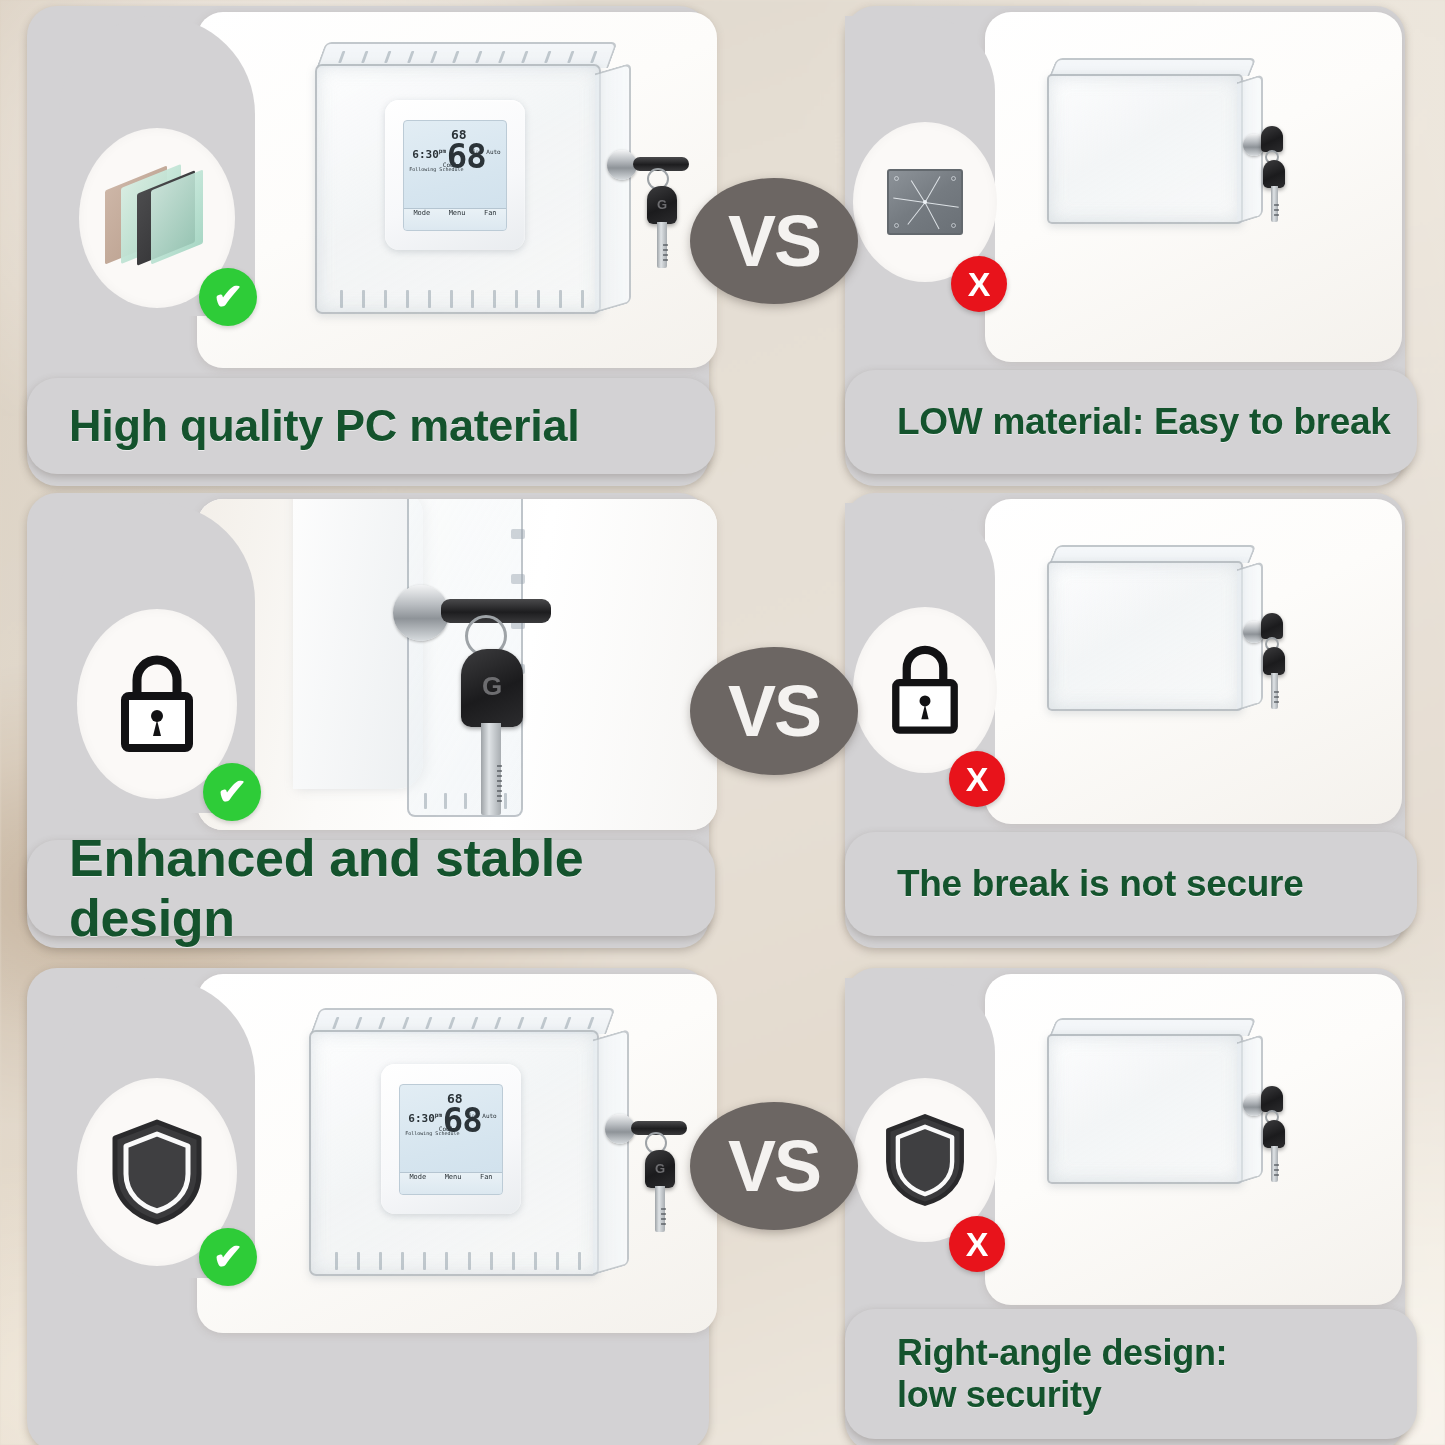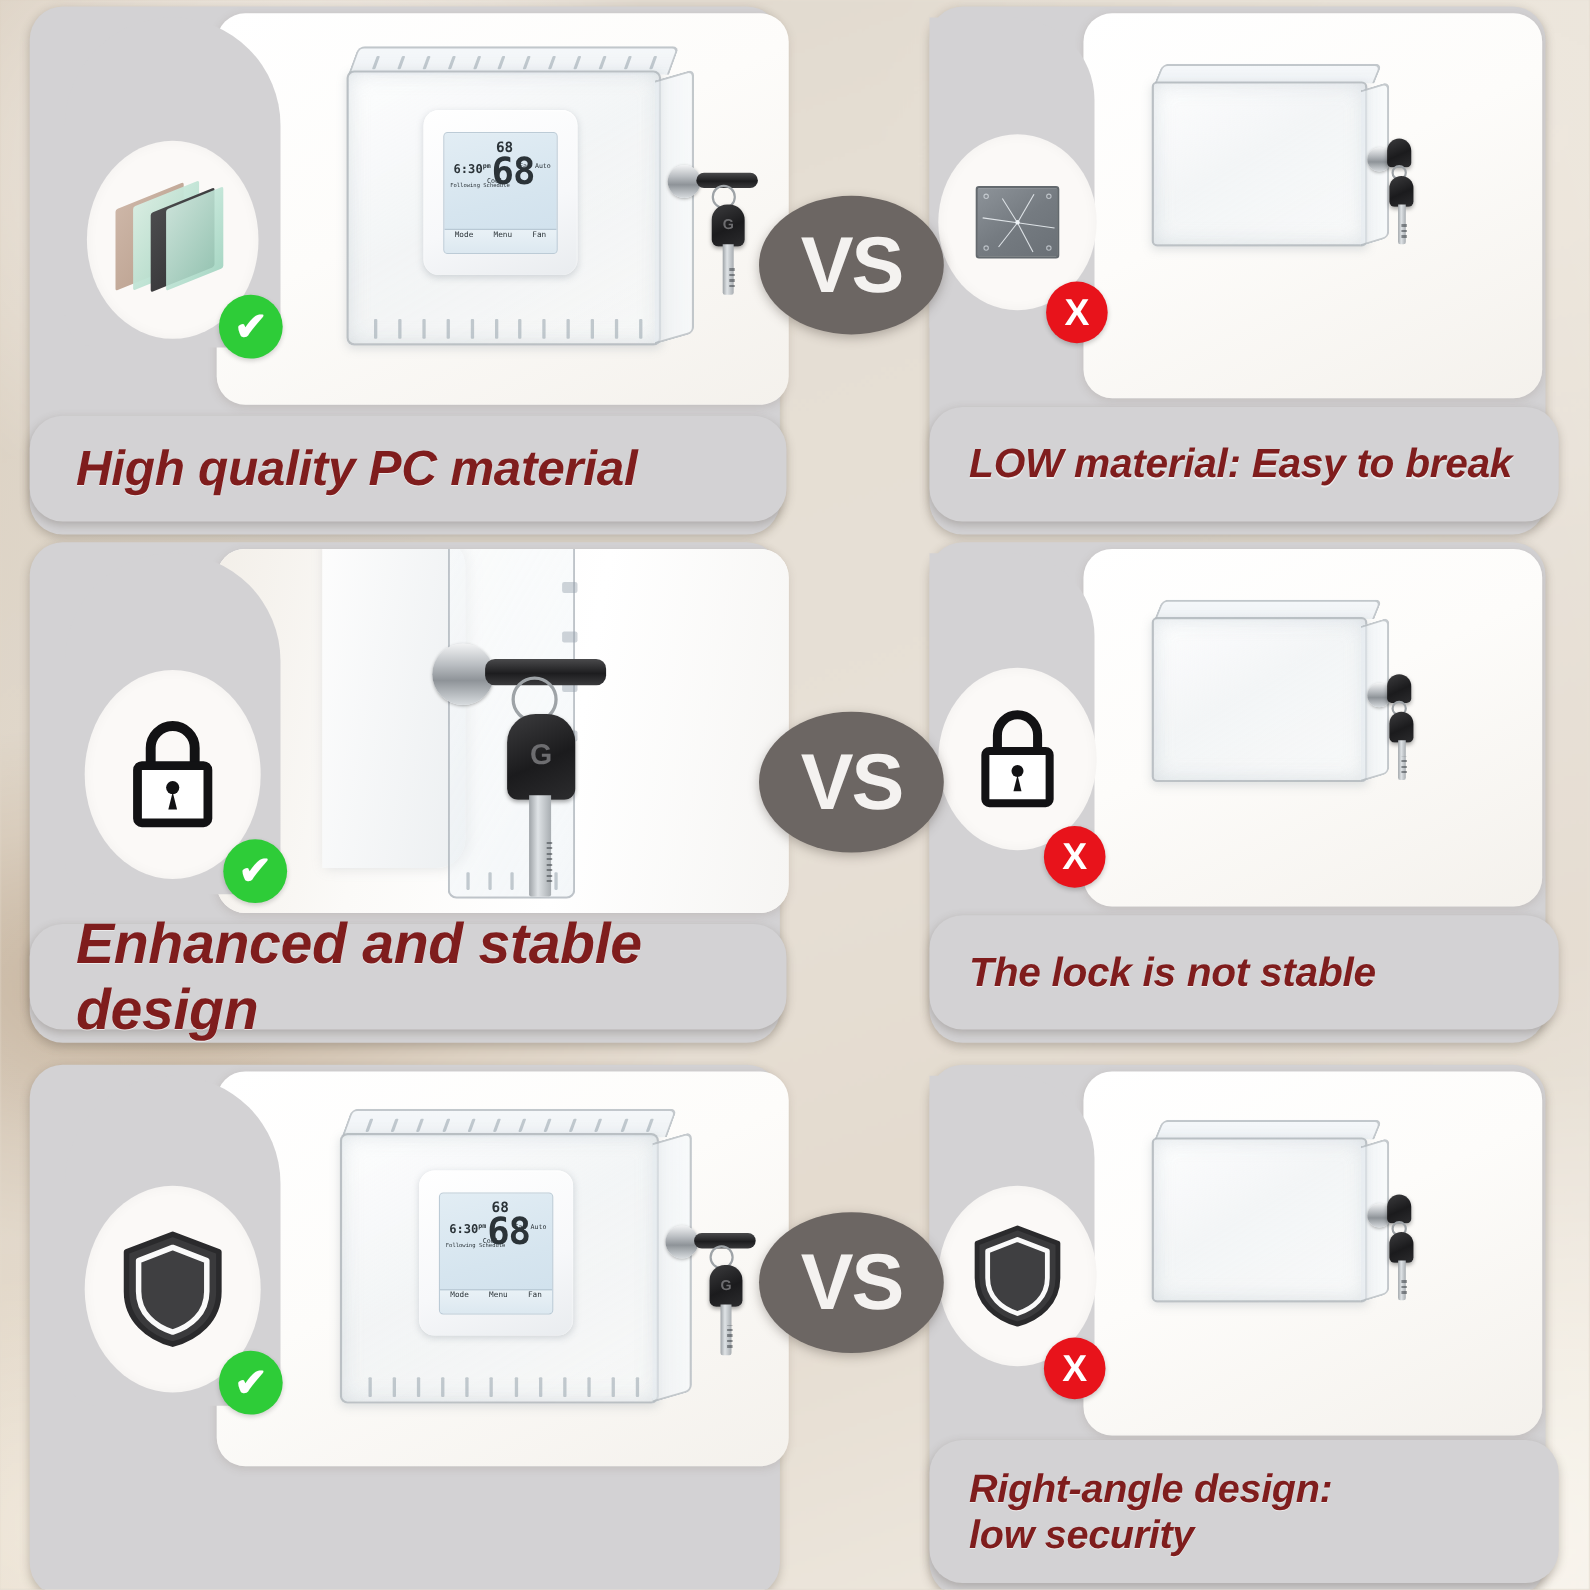--- a/index.html
+++ b/index.html
@@ -74,28 +74,27 @@
   
   .caption {
     position: absolute;
     left: 0;
     bottom: 6px;
     background: #d3d2d4;
     border-radius: 30px;
     box-shadow: 0 3px 9px rgba(90,80,70,0.30);
     display: flex;
     align-items: center;
-    color: #7f1d1d;
+    color: #14532d;
     font-weight: bold;
     letter-spacing: -0.3px;
     text-shadow: 0 1px 0 rgba(255,255,255,0.55);
-    font-style: italic;
   }
   .panel.left  .caption { width: 688px; height: 100px; padding-left: 42px; font-size: 45px; }
-  .panel.right .caption { width: 572px; height: 104px; padding-left: 36px; font-size: 37px; }
+  .panel.right .caption { width: 572px; height: 104px; padding-left: 52px; font-size: 37px; }
 
   .row-1 .panel.left  .caption { font-size: 45px; height: 96px; }
   .row-2 .panel.left  .caption { font-size: 52px; height: 96px; }
   .row-3 .panel.left  .caption { font-size: 46px; height: 100px; padding-left: 22px; }
   .row-3 .panel.right .caption { height: 130px; font-size: 36px; line-height: 1.18; align-items: center; }
 
   .caption span { display: block; }
 
   
   .badge-tab {
@@ -523,21 +522,21 @@
             <circle cx="46" cy="64" r="6" fill="#121214"></circle>
             <path d="M46 68 L50 84 H42 Z" fill="#121214"></path>
           </svg>
         </div>
         <div class="cross" style="left:104px; top:248px; width:56px; height:56px;">
           <span class="cross-glyph">X</span>
         </div>
       </div>
 
       <div class="caption">
-        <span>The lock is not stable</span>
+        <span>The break is not secure</span>
       </div>
     </div>
   </div>
 
   <div class="row row-3">
 
     <div class="panel left">
       <div class="plate"></div>
 
       <div class="stage">

